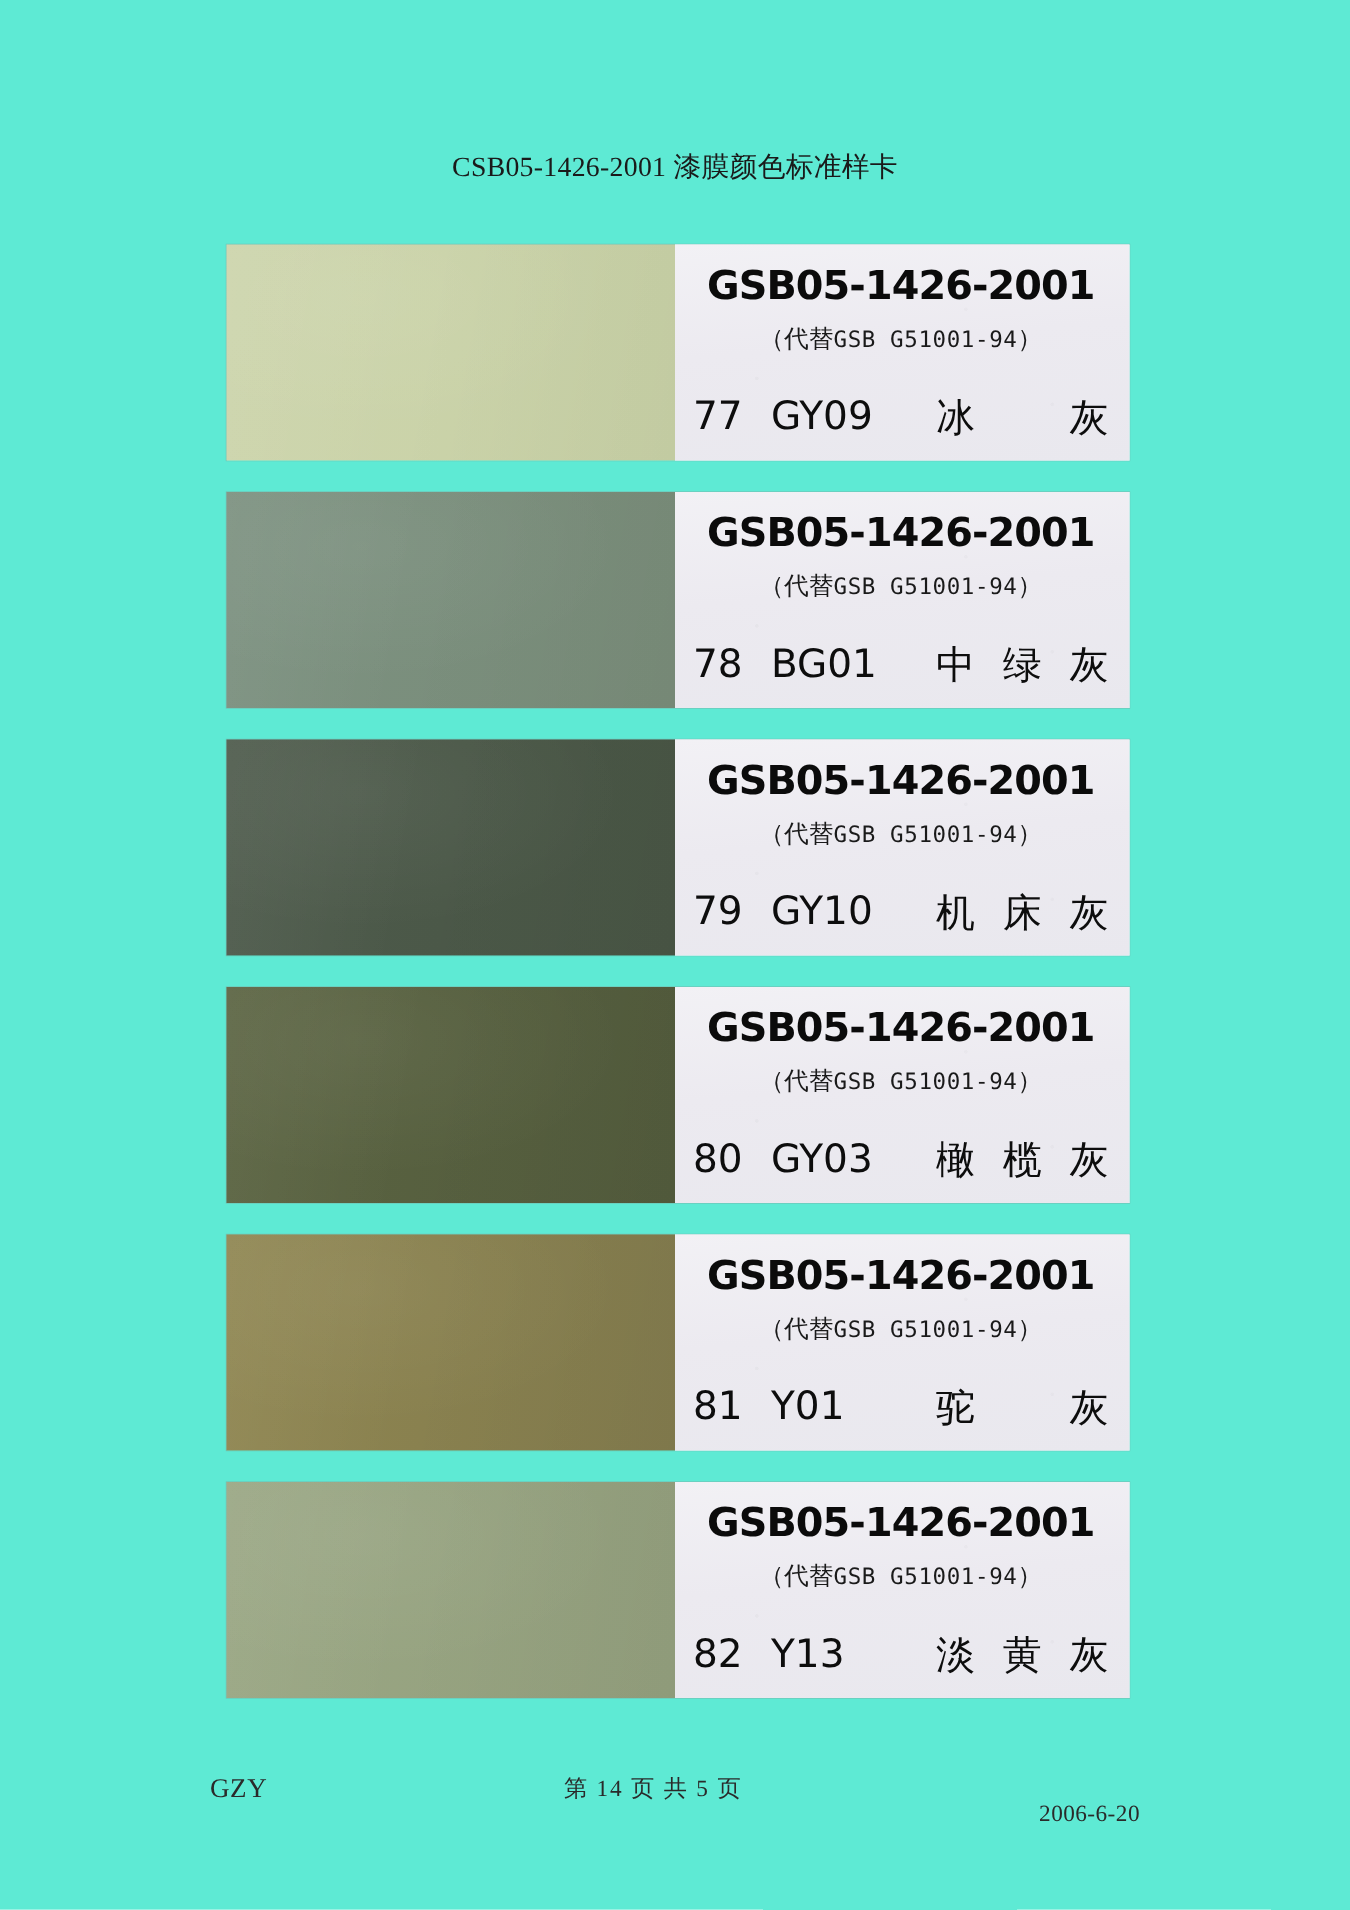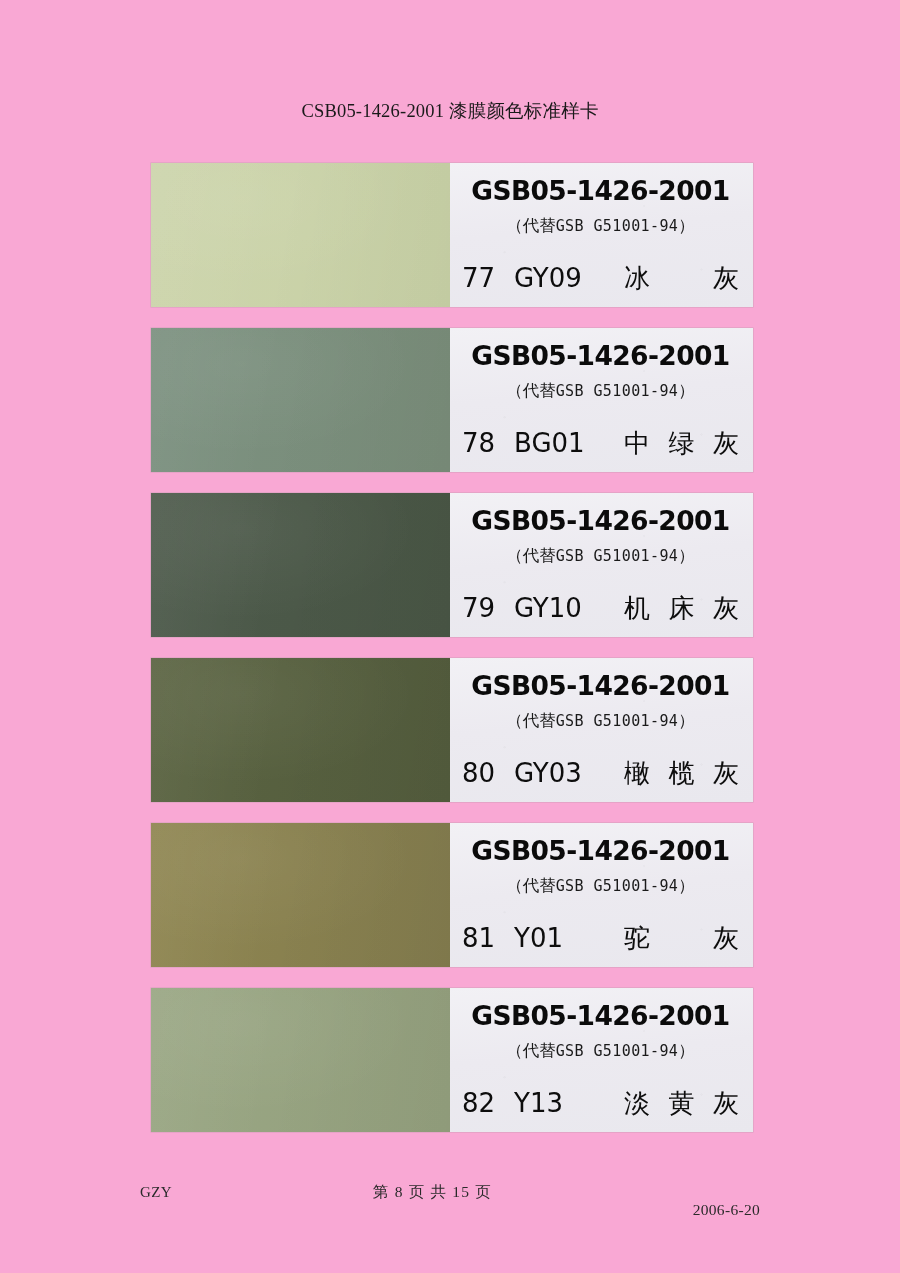--- a/index.html
+++ b/index.html
@@ -12,21 +12,21 @@
     height: 1273px;
     position: relative;
     font-family: "Liberation Serif", "DejaVu Serif", serif;
     color: #111111;
     overflow: hidden;
   }
 
   .page {
     position: absolute;
     inset: 0;
-    background: #f9a8d4;
+    background: #5eead4;
   }
 
   
   .doc-title {
     position: absolute;
     top: 98px;
     left: 0;
     width: 900px;
     text-align: center;
     font-family: "Liberation Serif", "DejaVu Serif", serif;
@@ -164,21 +164,21 @@
     right: 140px;
     top: 1180px;
     height: 24px;
     display: flex;
     align-items: center;
     justify-content: space-between;
     font-family: "Liberation Serif", "DejaVu Serif", serif;
     font-size: 15.5px;
     color: #2a2a2a;
   }
-  .footer-left  { flex: 0 0 auto; letter-spacing: 0.4px; font-size: 15px; text-align: center; }
+  .footer-left  { flex: 0 0 auto; letter-spacing: 0.4px; font-size: 18px; text-align: center; }
   .footer-center{ flex: 0 0 auto; letter-spacing: 1.2px; }
   .footer-right { flex: 0 0 auto; letter-spacing: 0.3px; margin-top: 35px; }
 </style>
 </head>
 <body>
 
 <div class="page">
 
   <div class="doc-title">CSB05-1426-2001 漆膜颜色标准样卡</div>
 
@@ -252,17 +252,17 @@
             <span class="entry-num">82</span>
             <span class="entry-code">Y13</span>
             <span class="entry-name">淡 黄 灰</span>
           </div>
         </div>
       </div>
     </div>
 
   <div class="footer">
     <div class="footer-left">GZY</div>
-    <div class="footer-center">第 8 页 共 15 页</div>
+    <div class="footer-center">第 14 页 共 5 页</div>
     <div class="footer-right">2006-6-20</div>
   </div>
 
 </div>
 
 </body></html>

